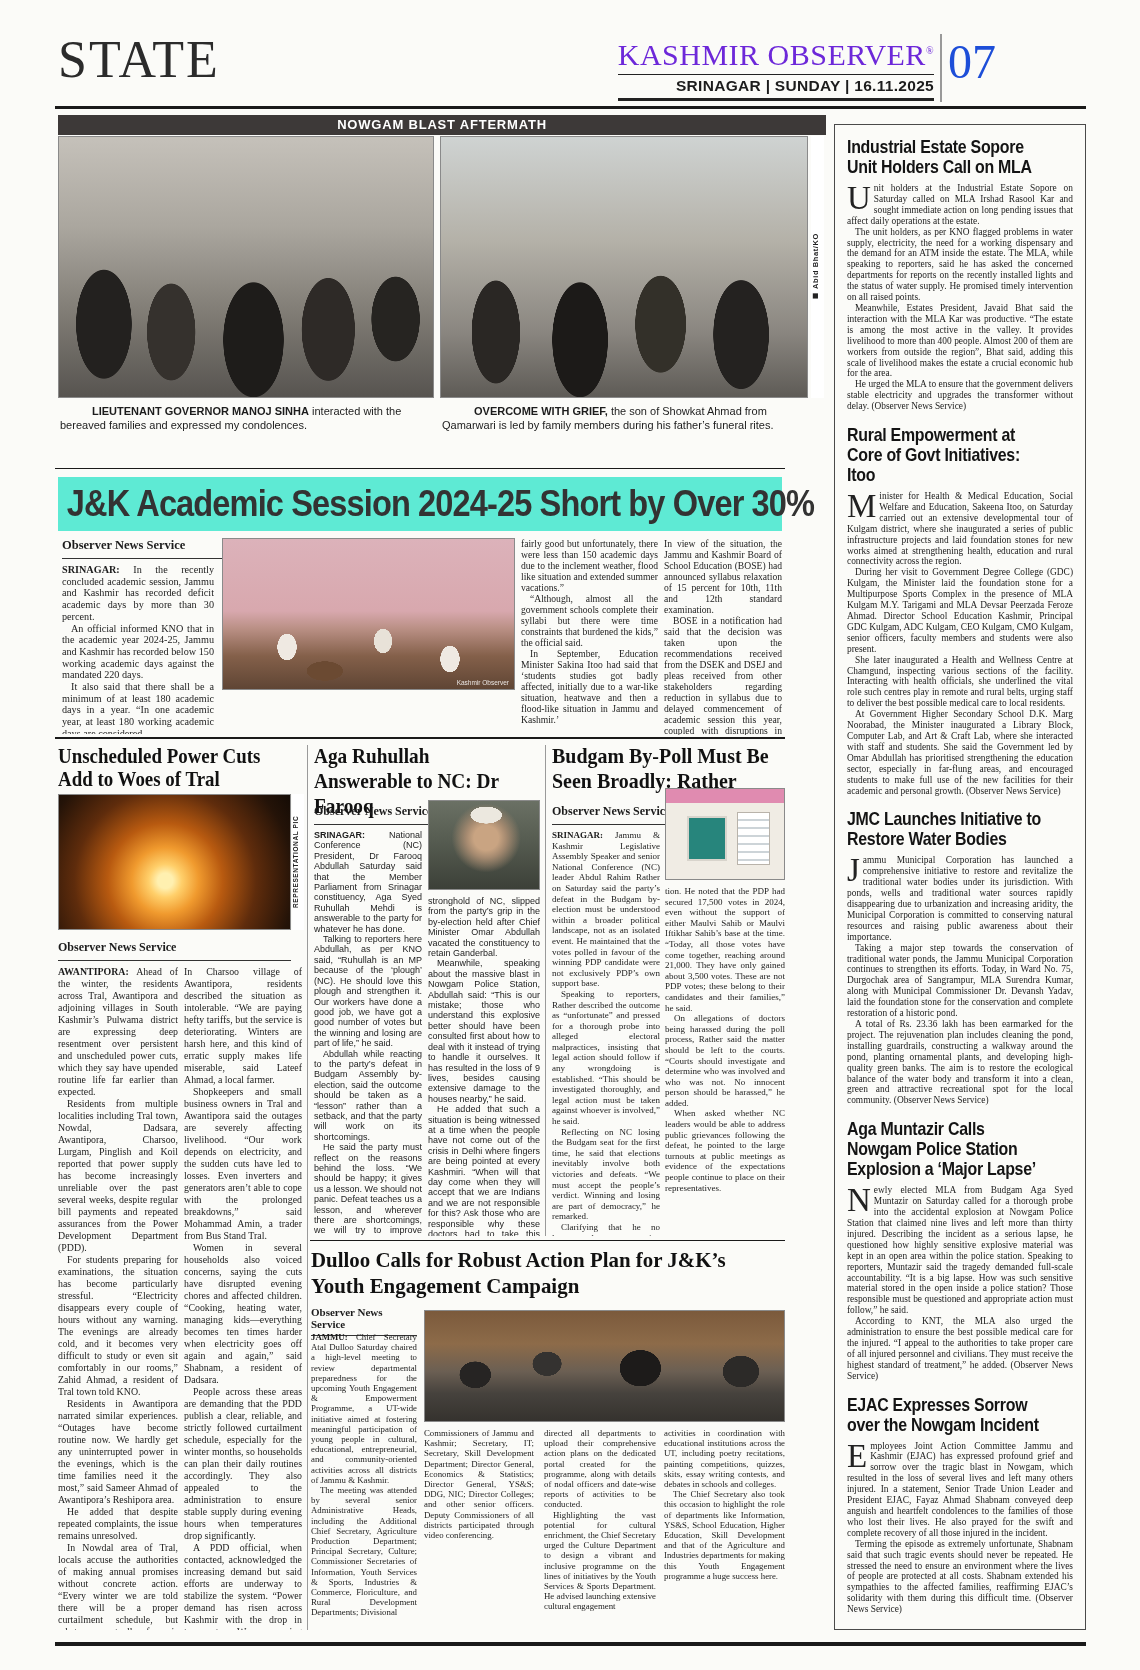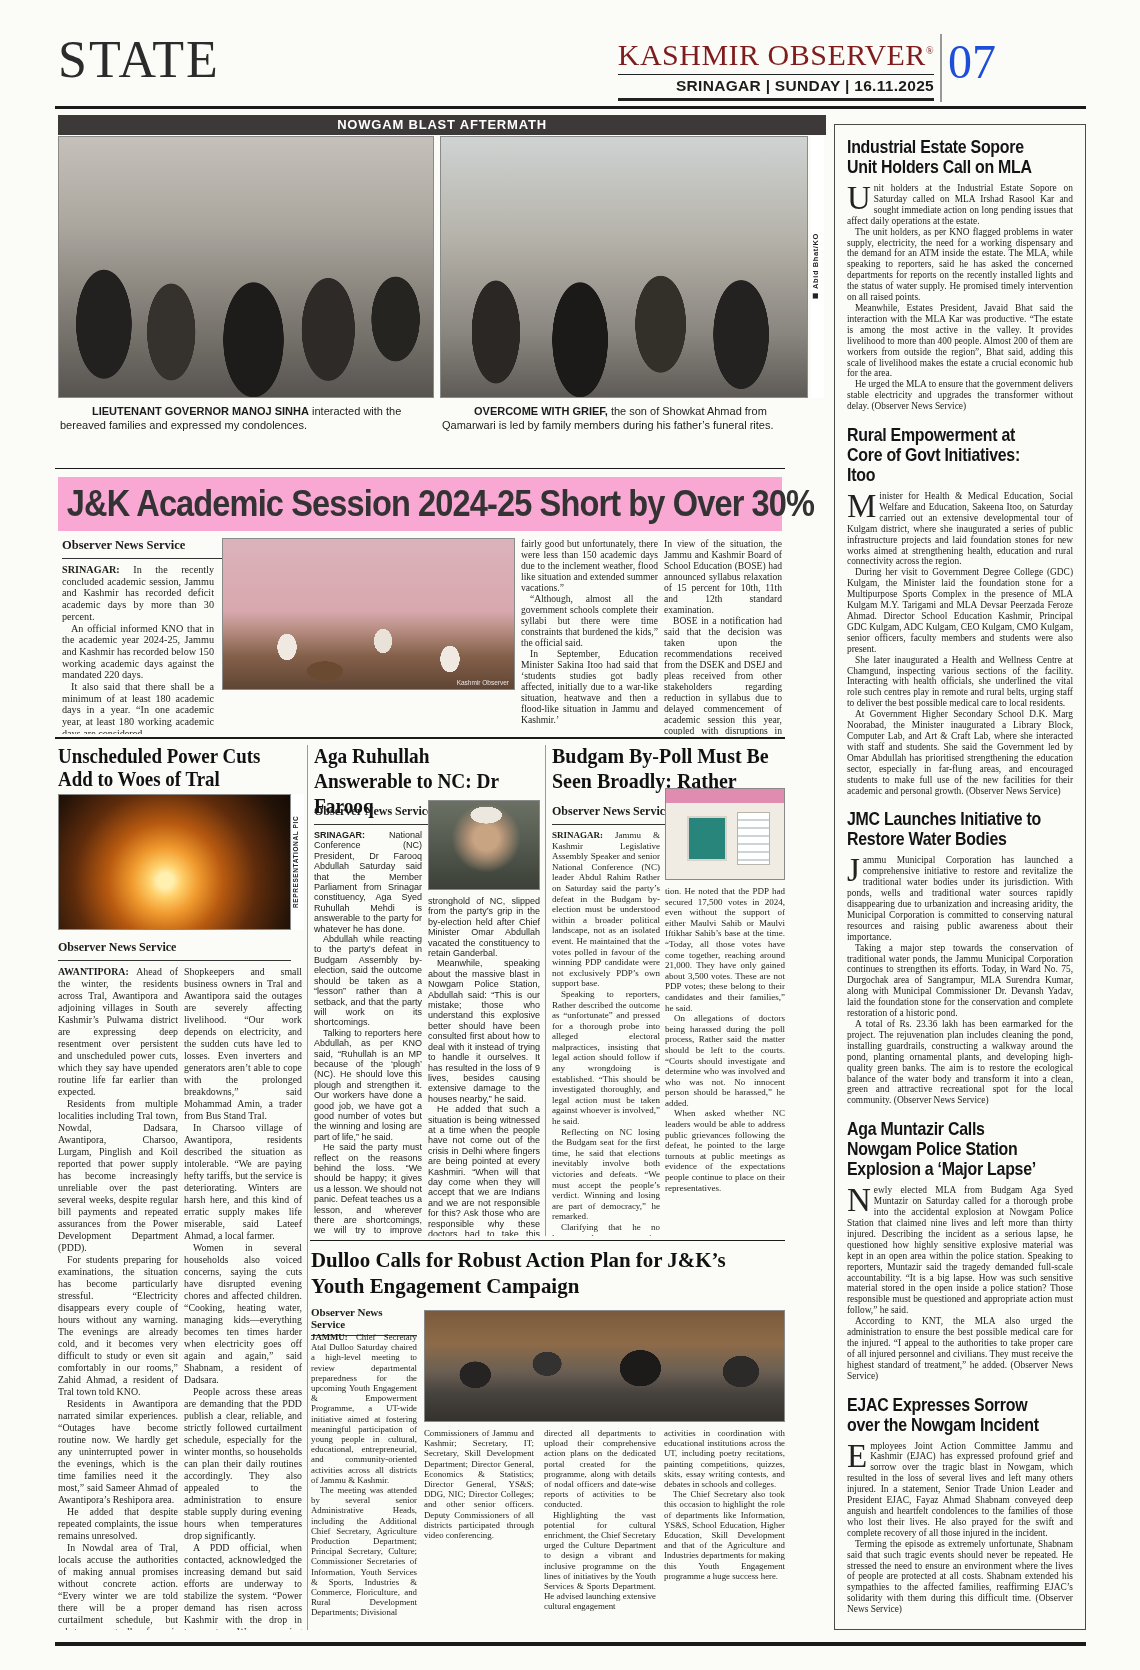--- a/index.html
+++ b/index.html
@@ -4,21 +4,21 @@
 <style>
   html,body{margin:0;padding:0;background:#e8e8e6;}
   .page{position:relative;width:1140px;height:1670px;background:#fbfbf8;margin:0 auto;
         font-family:"Liberation Serif",serif;color:#1c1c1c;overflow:hidden;}
   .abs{position:absolute;}
   .cond{transform-origin:0 0;display:block;}
 
   
   .state{font-family:"Liberation Serif",serif;font-size:52px;color:#2b2b2b;letter-spacing:2px;font-weight:500;}
   .mast{text-align:right;}
-  .mast-title{font-family:"Liberation Serif",serif;font-size:30px;color:#7f1d1d;letter-spacing:.5px;white-space:nowrap;}
+  .mast-title{font-family:"Liberation Serif",serif;font-size:30px;color:#6d28d9;letter-spacing:.5px;white-space:nowrap;}
   .mast-title sup{font-size:10px;}
   .mast-date{font-family:"Liberation Sans",sans-serif;font-weight:700;font-size:15.5px;letter-spacing:.3px;
              border-top:1.5px solid #222;border-bottom:3.5px solid #222;padding:2px 0 3px;margin-top:2px;white-space:nowrap;}
   .hdr-div{width:1.5px;background:#999;}
   .pagenum{font-family:"Liberation Serif",serif;font-size:48px;color:#1d4ed8;line-height:76px;}
   .rule{background:#1a1a1a;}
 
   
   .banner{background:#3d3938;color:#fff;font-family:"Liberation Sans",sans-serif;font-size:13px;
           letter-spacing:.8px;text-align:center;line-height:20px;height:20px;font-weight:600;}
@@ -36,21 +36,21 @@
      radial-gradient(ellipse 46px 95px at 38% 78%, #1c1a18 0 60%, transparent 61%),
      radial-gradient(ellipse 42px 80px at 60% 72%, #333029 0 60%, transparent 61%),
      radial-gradient(ellipse 46px 90px at 82% 76%, #242220 0 60%, transparent 61%),
      linear-gradient(180deg,#cfd3d2 0%,#b4b1a8 40%,#8a8680 75%,#5e5b56 100%);}
   .vcred{writing-mode:vertical-rl;transform:rotate(180deg);font:700 7.5px "Liberation Sans",sans-serif;
          letter-spacing:.6px;color:#222;background:#fff;text-align:center;}
   .cap{font-family:"Liberation Sans",sans-serif;font-size:11px;line-height:13.5px;color:#1c1c1c;}
   .cap b{font-weight:800;padding-left:32px;}
 
   
-  .bighead-box{background:#f9a8d4;display:flex;align-items:center;}
+  .bighead-box{background:#5eead4;display:flex;align-items:center;}
   .bighead{font-family:"Liberation Sans",sans-serif;font-weight:800;font-size:37px;color:#333;
            letter-spacing:-1px;white-space:nowrap;padding-left:10px;}
   .byline{font-family:"Liberation Serif",serif;font-weight:700;font-size:12.5px;
           border-bottom:1.2px solid #333;padding-bottom:5px;}
   .bd{font-size:10px;line-height:11.6px;text-align:justify;overflow:hidden;}
   .bd p{margin:0;}
   .bd p + p{text-indent:9px;}
   .dl{font-weight:700;}
   .ph-class{background:
      radial-gradient(ellipse 16px 22px at 22% 72%, #efe9e2 0 60%, transparent 61%),
@@ -151,38 +151,38 @@
   <div class="abs byline" style="left:58px;top:940px;width:233px;font-size:12px;">Observer News Service</div>
   <div class="abs bd" style="left:58px;top:966px;width:120px;height:664px;font-size:9.9px;line-height:12px;">
     <p><b class="dl">AWANTIPORA:</b> <span>Ahead of the winter, the residents across Tral, Awantipora and adjoining villages in South Kashmir’s Pulwama district are expressing deep resentment over persistent and unscheduled power cuts, which they say have upended routine life far earlier than expected.</span></p>
     <p>Residents from multiple localities including Tral town, Nowdal, Dadsara, Awantipora, Charsoo, Lurgam, Pinglish and Koil reported that power supply has become increasingly unreliable over the past several weeks, despite regular bill payments and repeated assurances from the Power Development Department (PDD).</p>
     <p>For students preparing for examinations, the situation has become particularly stressful. “Electricity disappears every couple of hours without any warning. The evenings are already cold, and it becomes very difficult to study or even sit comfortably in our rooms,” Zahid Ahmad, a resident of Tral town told KNO.</p>
     <p>Residents in Awantipora narrated similar experiences. “Outages have become routine now. We hardly get any uninterrupted power in the evenings, which is the time families need it the most,” said Sameer Ahmad of Awantipora’s Reshipora area.</p>
     <p>He added that despite repeated complaints, the issue remains unresolved.</p>
     <p>In Nowdal area of Tral, locals accuse the authorities of making annual promises without concrete action. “Every winter we are told there will be a proper curtailment schedule, but what we actually face is power supply that remains off for most parts of the day. These hollow assurances serve no purpose,” said Ashiq Hussian Bhat.</p>
   </div>
   <div class="abs bd" style="left:184px;top:966px;width:118px;height:664px;font-size:9.9px;line-height:12px;">
+    <p>In Charsoo village of Awantipora, residents described the situation as intolerable. “We are paying hefty tariffs, but the service is deteriorating. Winters are harsh here, and this kind of erratic supply makes life miserable, said Lateef Ahmad, a local farmer.</p>
     <p>Shopkeepers and small business owners in Tral and Awantipora said the outages are severely affecting livelihood. “Our work depends on electricity, and the sudden cuts have led to losses. Even inverters and generators aren’t able to cope with the prolonged breakdowns,” said Mohammad Amin, a trader from Bus Stand Tral.</p>
-    <p>In Charsoo village of Awantipora, residents described the situation as intolerable. “We are paying hefty tariffs, but the service is deteriorating. Winters are harsh here, and this kind of erratic supply makes life miserable, said Lateef Ahmad, a local farmer.</p>
     <p>Women in several households also voiced concerns, saying the cuts have disrupted evening chores and affected children. “Cooking, heating water, managing kids—everything becomes ten times harder when electricity goes off again and again,” said Shabnam, a resident of Dadsara.</p>
     <p>People across these areas are demanding that the PDD publish a clear, reliable, and strictly followed curtailment schedule, especially for the winter months, so households can plan their daily routines accordingly. They also appealed to the administration to ensure stable supply during evening hours when temperatures drop significantly.</p>
     <p>A PDD official, when contacted, acknowledged the increasing demand but said efforts are underway to stabilize the system. “Power demand has risen across Kashmir with the drop in temperature. We are carrying out transformer augmentation, repairs, and maintenance to ensure better supply. Our teams are trying to reduce inconvenience as much as possible,” the official said.</p>
   </div>
 
   <div class="abs vrule" style="left:307px;top:745px;height:885px;"></div>
 
   <div class="abs" style="left:314px;top:744px;width:226px;">
     <div class="shead cond" style="font-size:21px;line-height:25px;transform:scaleX(.92);">Aga Ruhullah Answerable to NC: Dr Farooq</div>
   </div>
   <div class="abs byline" style="left:314px;top:804px;width:160px;font-size:12px;">Observer News Service</div>
   <div class="abs photo ph-farooq" style="left:428px;top:800px;width:112px;height:90px;"></div>
   <div class="abs bd sans-bd" style="left:314px;top:830px;width:108px;height:406px;">
     <p><b class="dl">SRINAGAR:</b> <span>National Conference (NC) President, Dr Farooq Abdullah Saturday said that the Member Parliament from Srinagar constituency, Aga Syed Ruhullah Mehdi is answerable to the party for whatever he has done.</span></p>
+    <p>Talking to reporters here Abdullah, as per KNO said, “Ruhullah is an MP because of the ‘plough’ (NC). He should love this plough and strengthen it. Our workers have done a good job, we have got a good number of votes but the winning and losing are part of life,” he said.</p>
     <p>Abdullah while reacting to the party’s defeat in Budgam Assembly by-election, said the outcome should be taken as a “lesson” rather than a setback, and that the party will work on its shortcomings.</p>
-    <p>Talking to reporters here Abdullah, as per KNO said, “Ruhullah is an MP because of the ‘plough’ (NC). He should love this plough and strengthen it. Our workers have done a good job, we have got a good number of votes but the winning and losing are part of life,” he said.</p>
     <p>He said the party must reflect on the reasons behind the loss. “We should be happy; it gives us a lesson. We should not panic. Defeat teaches us a lesson, and wherever there are shortcomings, we will try to improve them,” he said.</p>
 
   </div>
   <div class="abs bd sans-bd" style="left:428px;top:896px;width:112px;height:340px;">
     <p>stronghold of NC, slipped from the party’s grip in the by-election held after Chief Minister Omar Abdullah vacated the constituency to retain Ganderbal.</p>
     <p>Meanwhile, speaking about the massive blast in Nowgam Police Station, Abdullah said: “This is our mistake; those who understand this explosive better should have been consulted first about how to deal with it instead of trying to handle it ourselves. It has resulted in the loss of 9 lives, besides causing extensive damage to the houses nearby,” he said.</p>
     <p>He added that such a situation is being witnessed at a time when the people have not come out of the crisis in Delhi where fingers are being pointed at every Kashmiri. “When will that day come when they will accept that we are Indians and we are not responsible for this? Ask those who are responsible why these doctors had to take this path? What was the reason? There is a need for a thorough study and investigation,” he added.</p>
   </div>
 
   <div class="abs vrule" style="left:545px;top:745px;height:491px;"></div>

